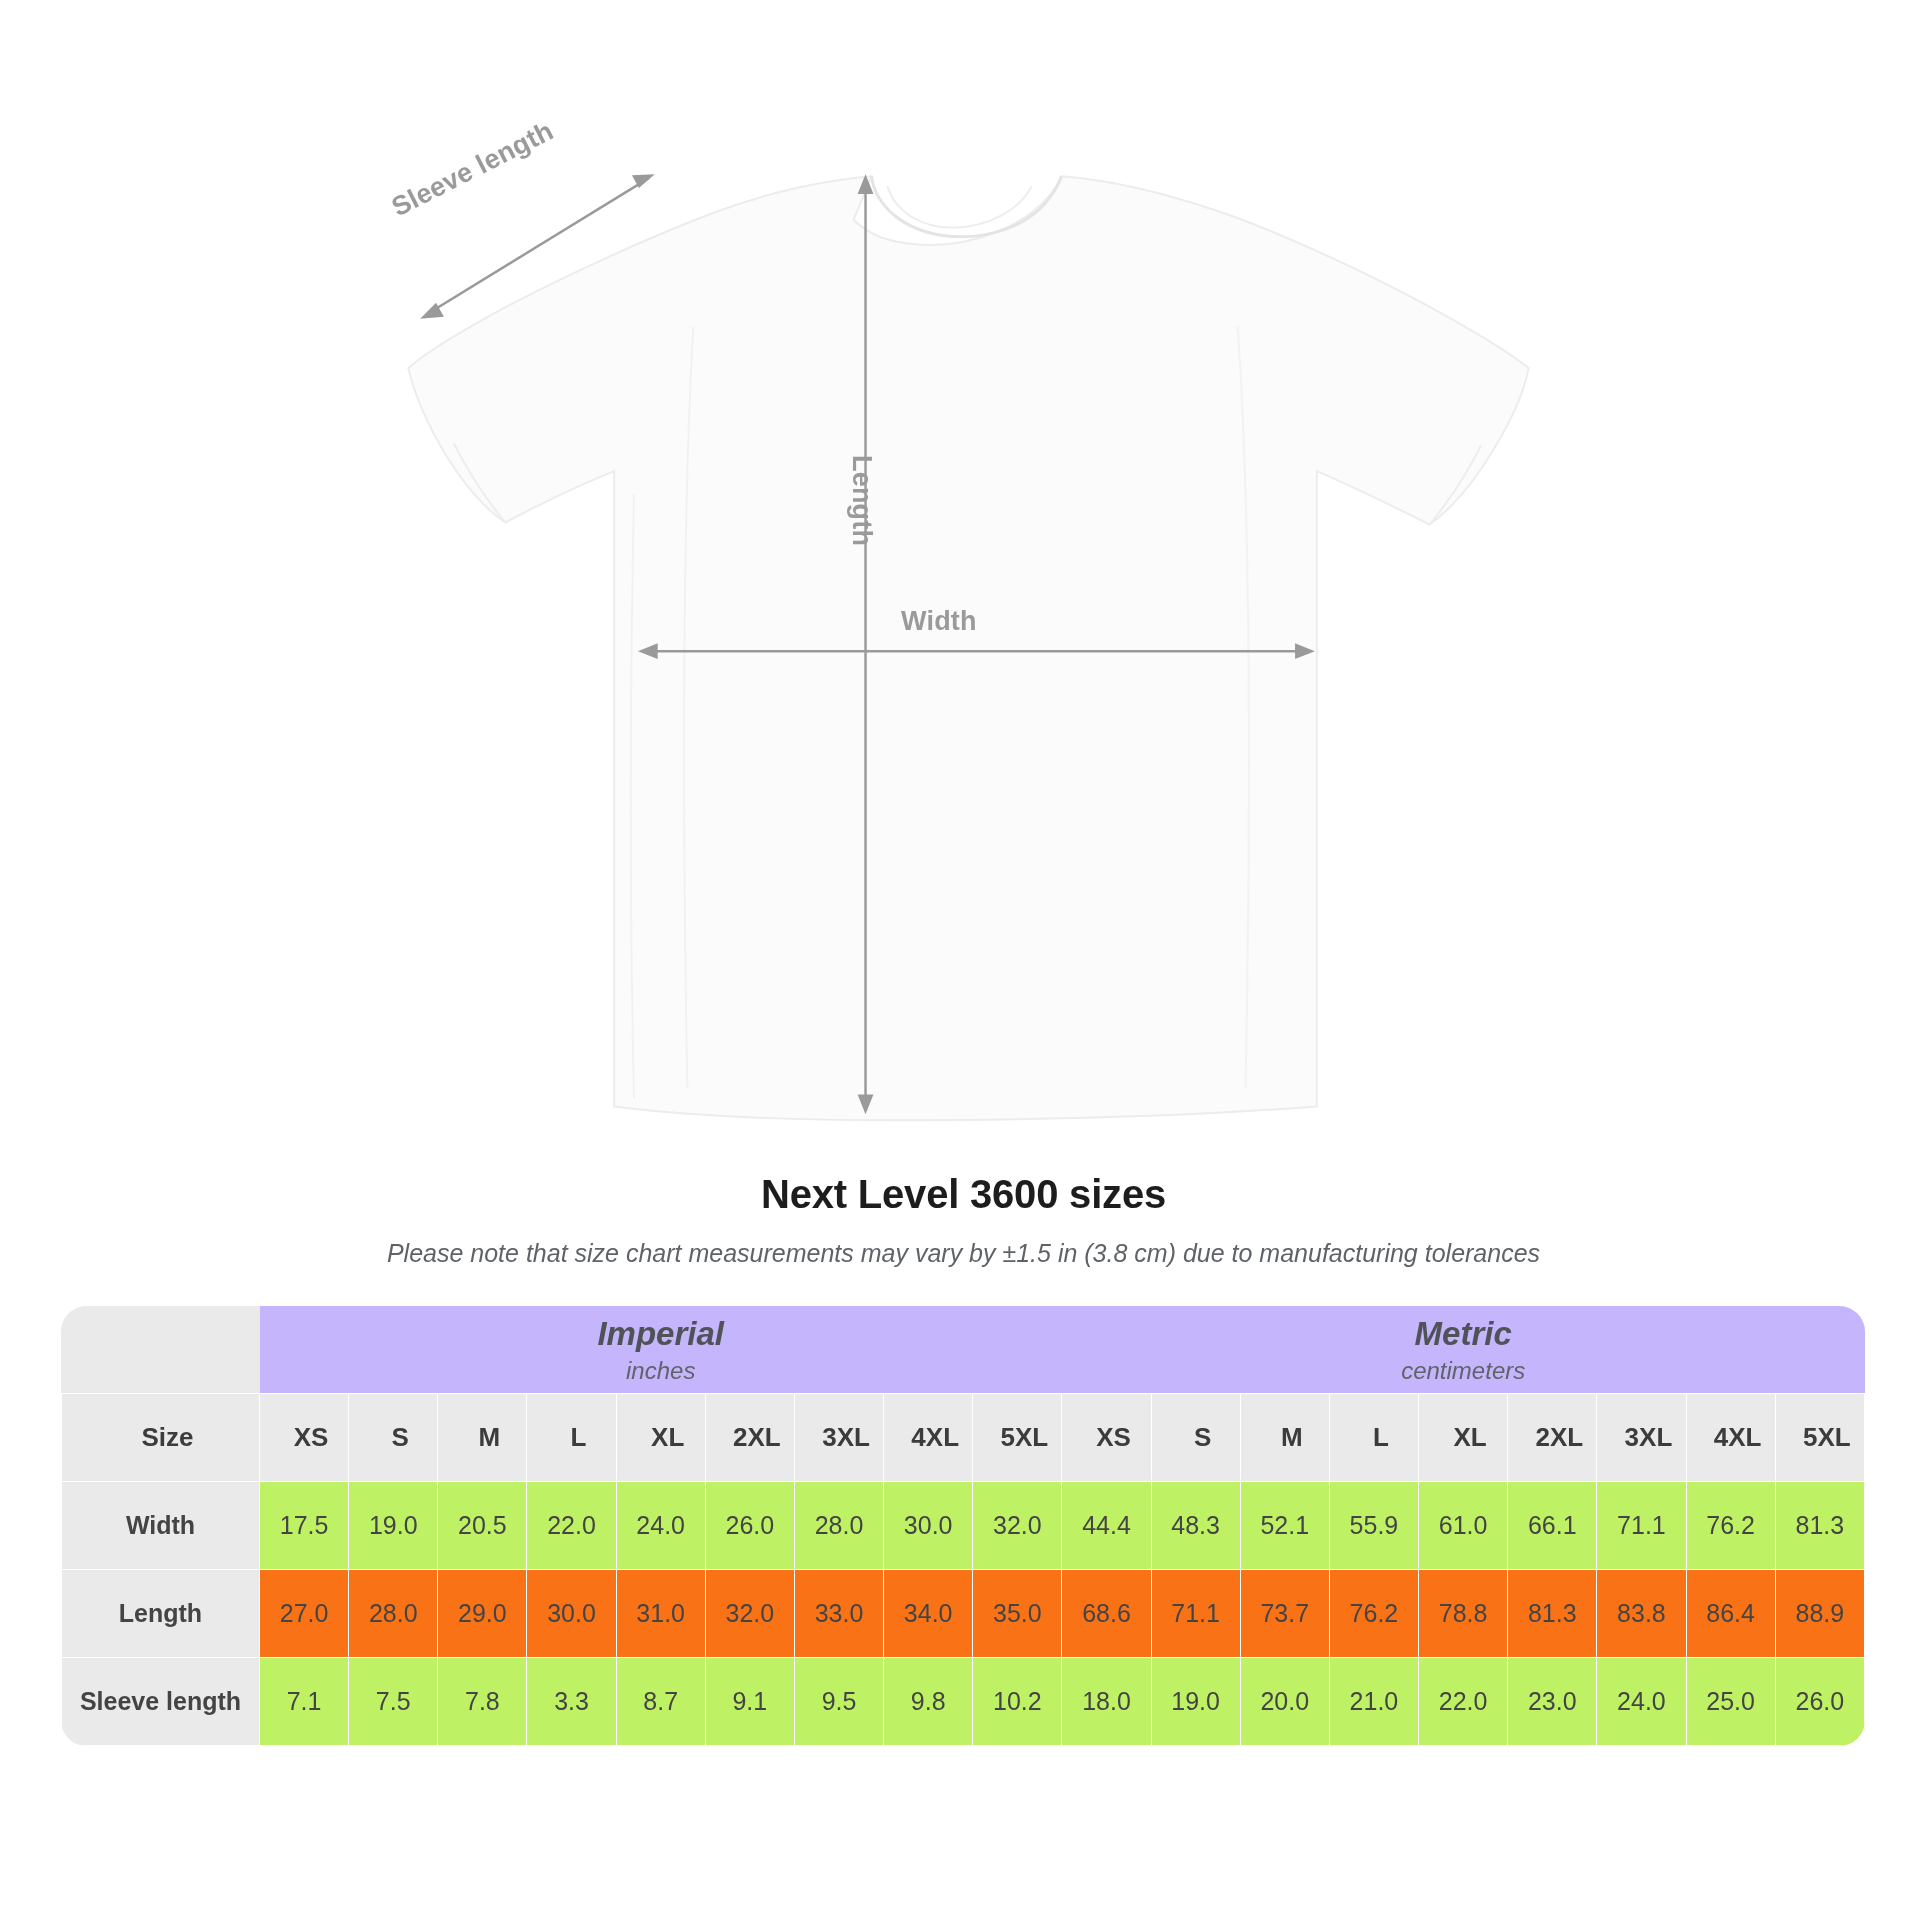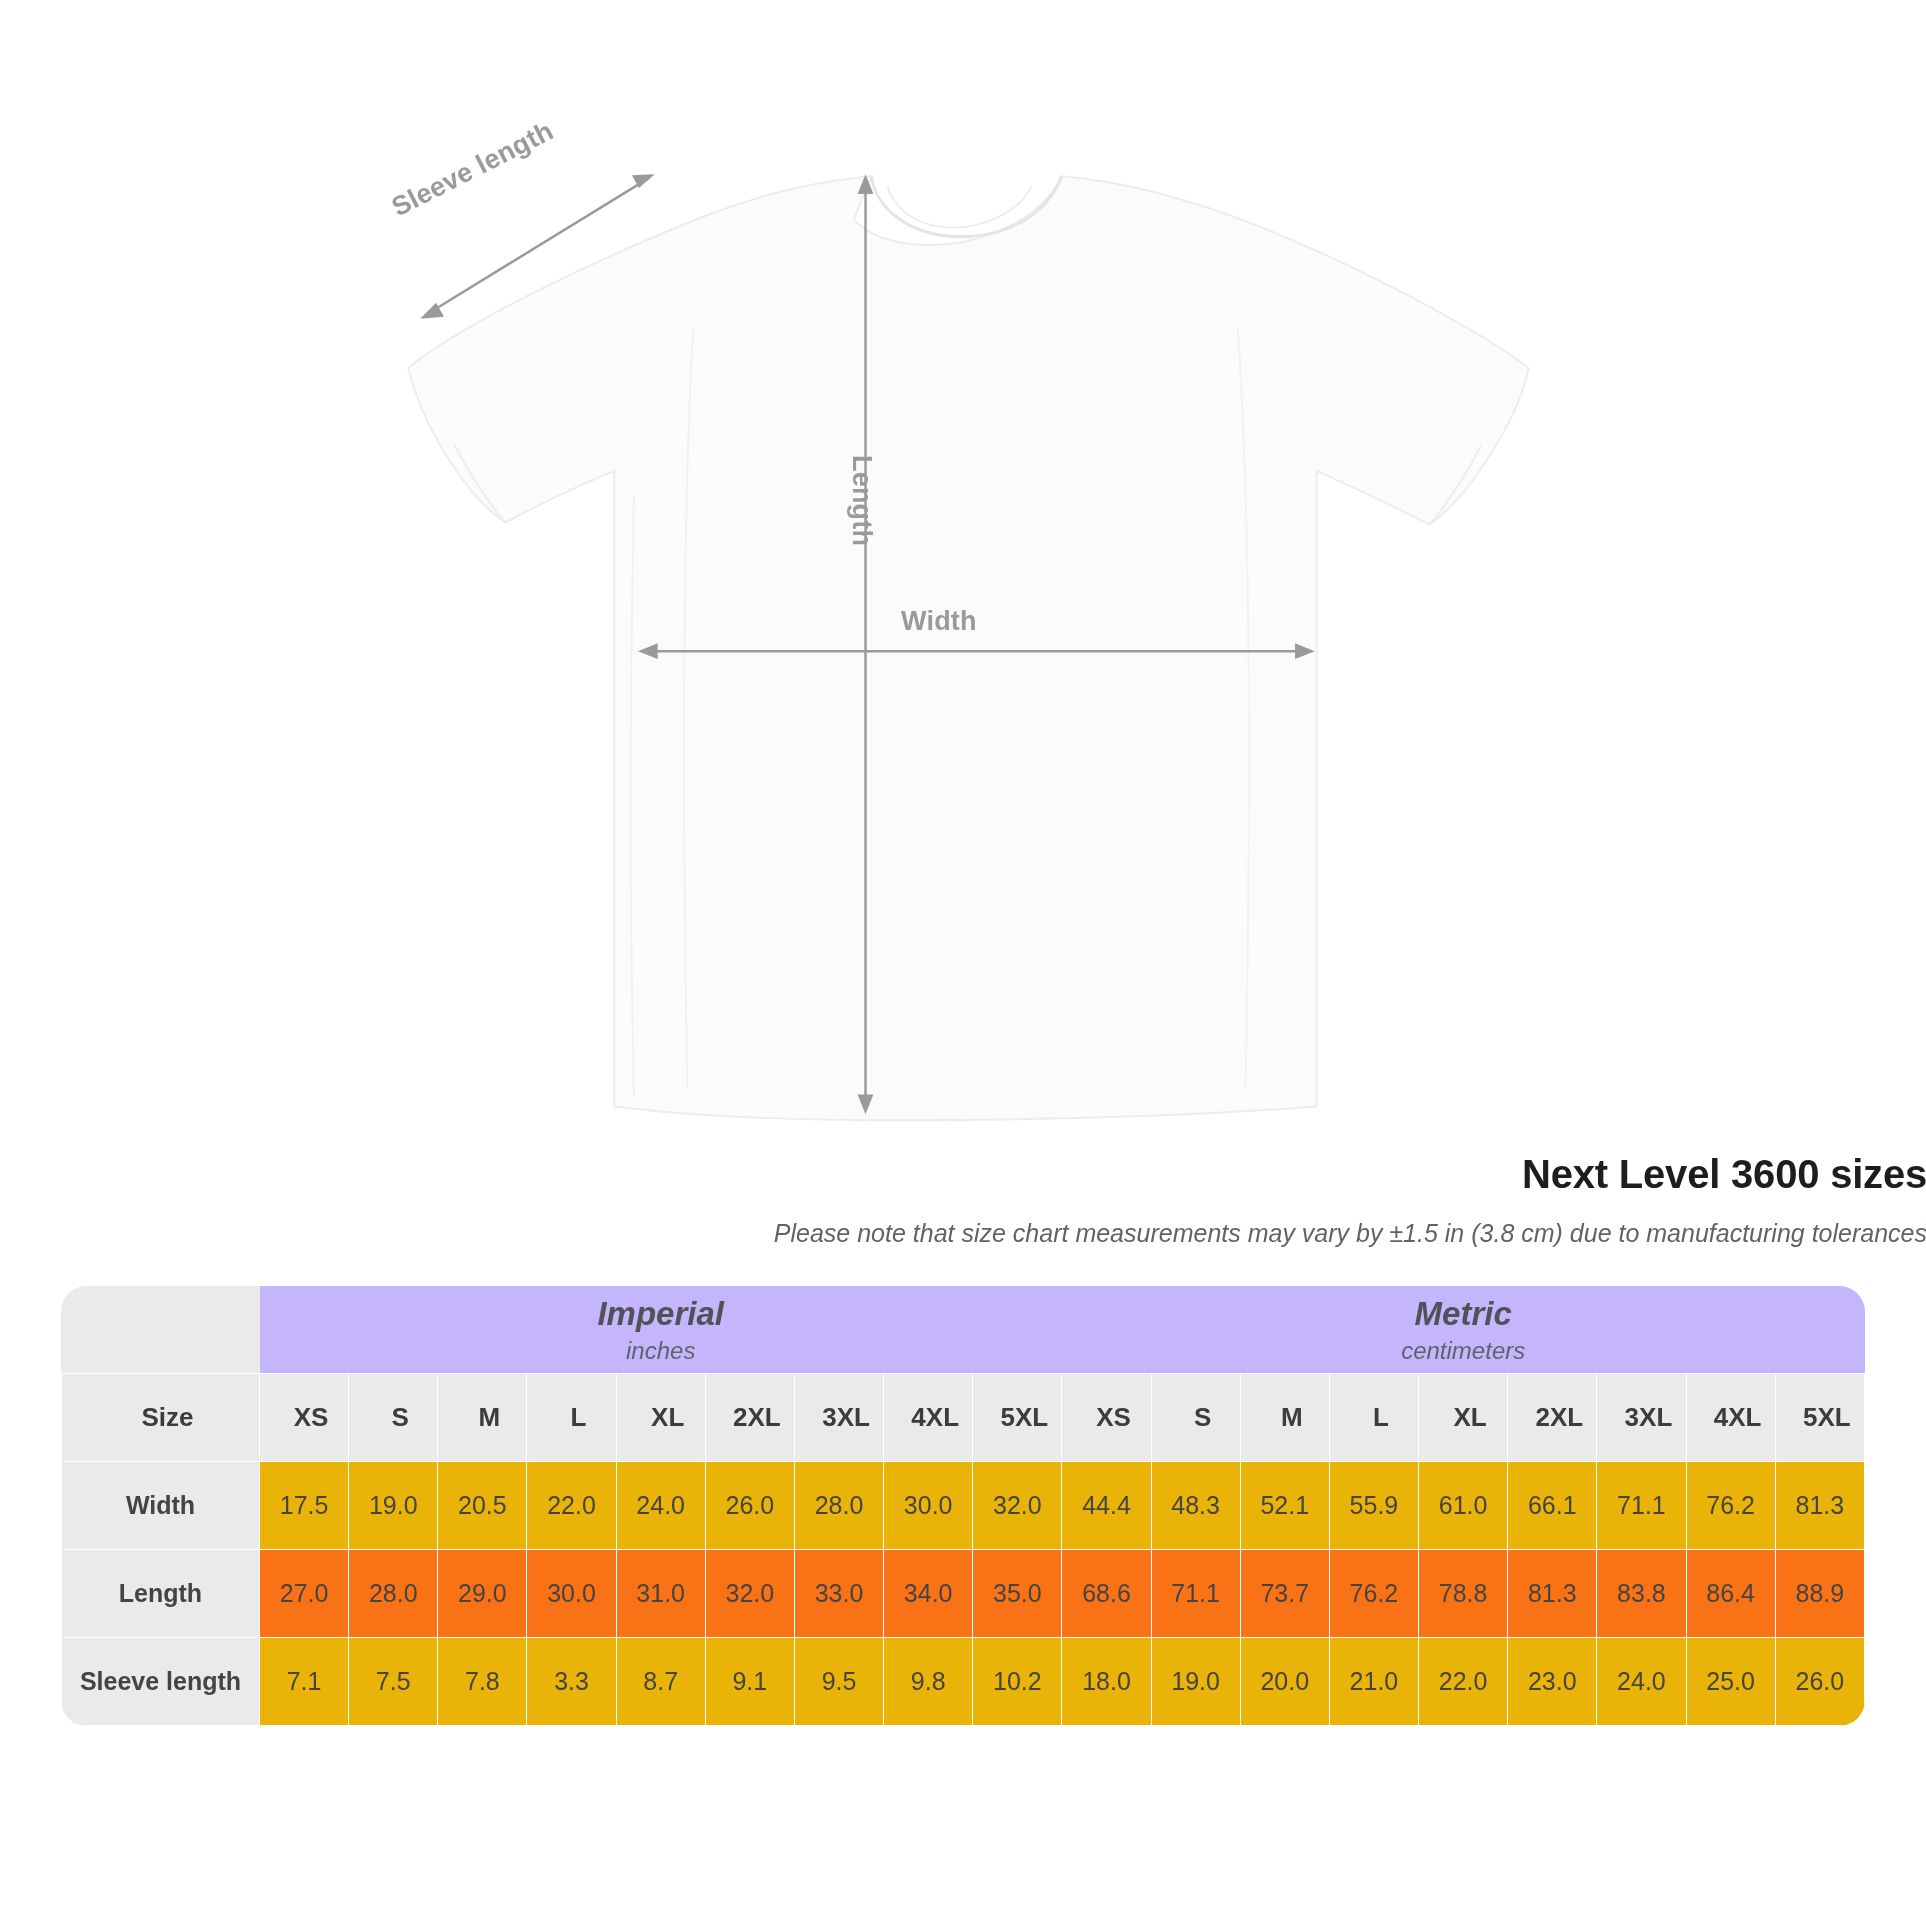--- a/index.html
+++ b/index.html
@@ -57,22 +57,22 @@
     font-size: 27px;
   }
   .label-width {
     left: 901px;
     top: 606px;
     font-size: 27px;
   }
 
   
   .heading-block {
-    text-align: right;
-    margin-top: 4px;
+    text-align: center;
+    margin-top: 24px;
   }
   .chart-title {
     font-size: 40px;
     font-weight: bold;
     color: #1d1d1d;
     letter-spacing: -0.2px;
   }
   .chart-note {
     margin-top: 22px;
     font-size: 25px;
@@ -124,21 +124,21 @@
     border: none !important;
   }
   tr.header-row td {
     background: #eaeaea;
     font-weight: bold;
     color: #3c3c3c;
     font-size: 26px;
     padding-left: 14px;
   }
   tr.data-row td {
-    background: #eab308;
+    background: #bef264;
   }
   tr.data-row.alt td {
     background: #f97316;
   }
   td.row-label {
     font-weight: bold;
     color: #3a3a3a;
     font-size: 26px;
   }
   tr.header-row td.row-label,

